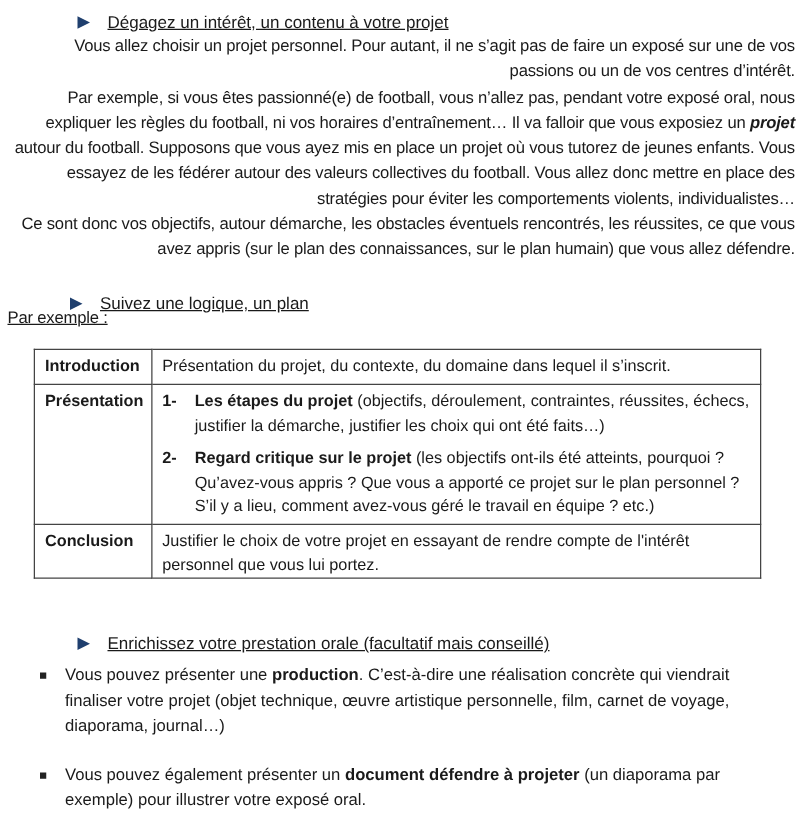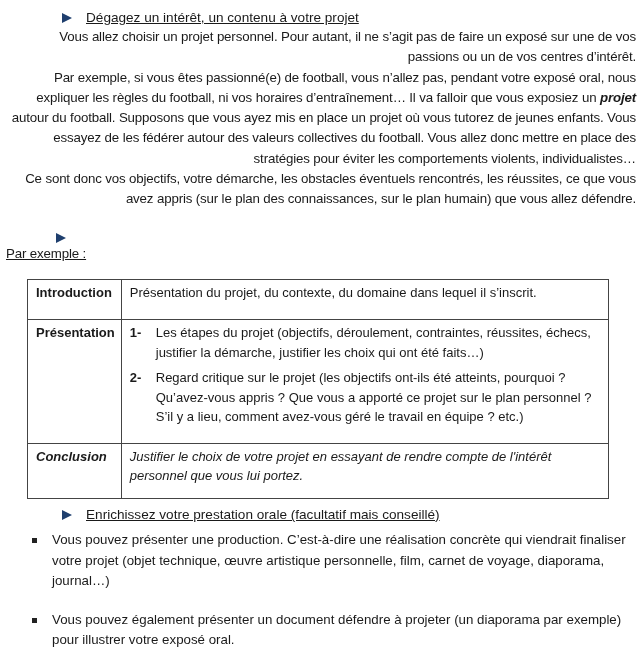--- a/index.html
+++ b/index.html
@@ -23,38 +23,38 @@
       border-top: 5px solid transparent;
       border-bottom: 5px solid transparent;
       border-left: 10px solid #1f3f6e;
       margin-right: 14px;
     }
     .para {
       position: absolute; left: 6px; width: 630px;
       letter-spacing: -0.15px;
     }
     .para p { margin: 0; text-align: right; }
-    b, strong { font-weight: normal; }
+    b, strong { font-weight: bold; }
     .bi { font-weight: bold; font-style: italic; }
 
     table.plan {
       position: absolute; left: 27px; top: 279px;
       width: 582px;
       border-collapse: collapse;
       font-size: 13px;
       line-height: 19.5px;
     }
     table.plan td {
       border: 1.5px solid #444;
       vertical-align: top;
-      padding: 3px 6px 12px 8px;
+      padding: 3px 6px 0 8px;
     }
     table.plan td.lbl { width: 75px; font-weight: bold; white-space: nowrap; }
     .row-intro td { height: 24px; }
-    .row-conc td { height: 33px; font-style: italic; }
+    .row-conc td { height: 33px; }
     .item { display: flex; margin-bottom: 6px; }
     .item:last-child { margin-bottom: 4px; }
     .num { width: 26px; flex: none; font-weight: bold; }
 
     .bullets {
       position: absolute; left: 30px; top: 530px; width: 600px;
       margin: 0; padding: 0; list-style: none;
       line-height: 20.5px;
     }
     .bullets li { position: relative; padding-left: 22px; margin-bottom: 18px; }
@@ -67,25 +67,26 @@
 <body>
 
 <div class="heading" style="left:62px; top:8px;">
   <span class="arrow"></span>
   <span>Dégagez un intérêt, un contenu à votre projet</span>
 </div>
 
 <div class="para" style="top:27px;">
   <p>Vous allez choisir un projet personnel. Pour autant, il ne s’agit pas de faire un exposé sur une de vos passions ou un de vos centres d’intérêt.</p>
   <p><span>Par exemple, si vous êtes passionné(e) de football, vous n’allez pas, pendant votre exposé oral, nous expliquer les règles du football, ni vos horaires d’entraînement… Il va falloir que vous exposiez un </span><span class="bi">projet</span><span> autour du football. Supposons que vous ayez mis en place un projet où vous tutorez de jeunes enfants. Vous essayez de les fédérer autour des valeurs collectives du football. Vous allez donc mettre en place des stratégies pour éviter les comportements violents, individualistes…</span></p>
-  <p>Ce sont donc vos objectifs, votre démarche, les obstacles éventuels rencontrés, les réussites, ce que vous avez appris (sur le plan des connaissances, sur le plan humain) que vous allez défendre.</p>
+  <p>Ce sont donc vos objectifs, autour démarche, les obstacles éventuels rencontrés, les réussites, ce que vous avez appris (sur le plan des connaissances, sur le plan humain) que vous allez défendre.</p>
 </div>
 
 <div class="heading" style="left:56px; top:233px;">
   <span class="arrow"></span>
+  <span>Suivez une logique, un plan</span>
 </div>
 <div class="para" style="top:244px;text-decoration:underline;">Par exemple :</div>
 
 <table class="plan">
   <tbody>
       <tr class="row-intro">
     <td class="lbl">Introduction</td>
     <td>Présentation du projet, du contexte, du domaine dans lequel il s’inscrit.</td>
   </tr>
   <tr>

